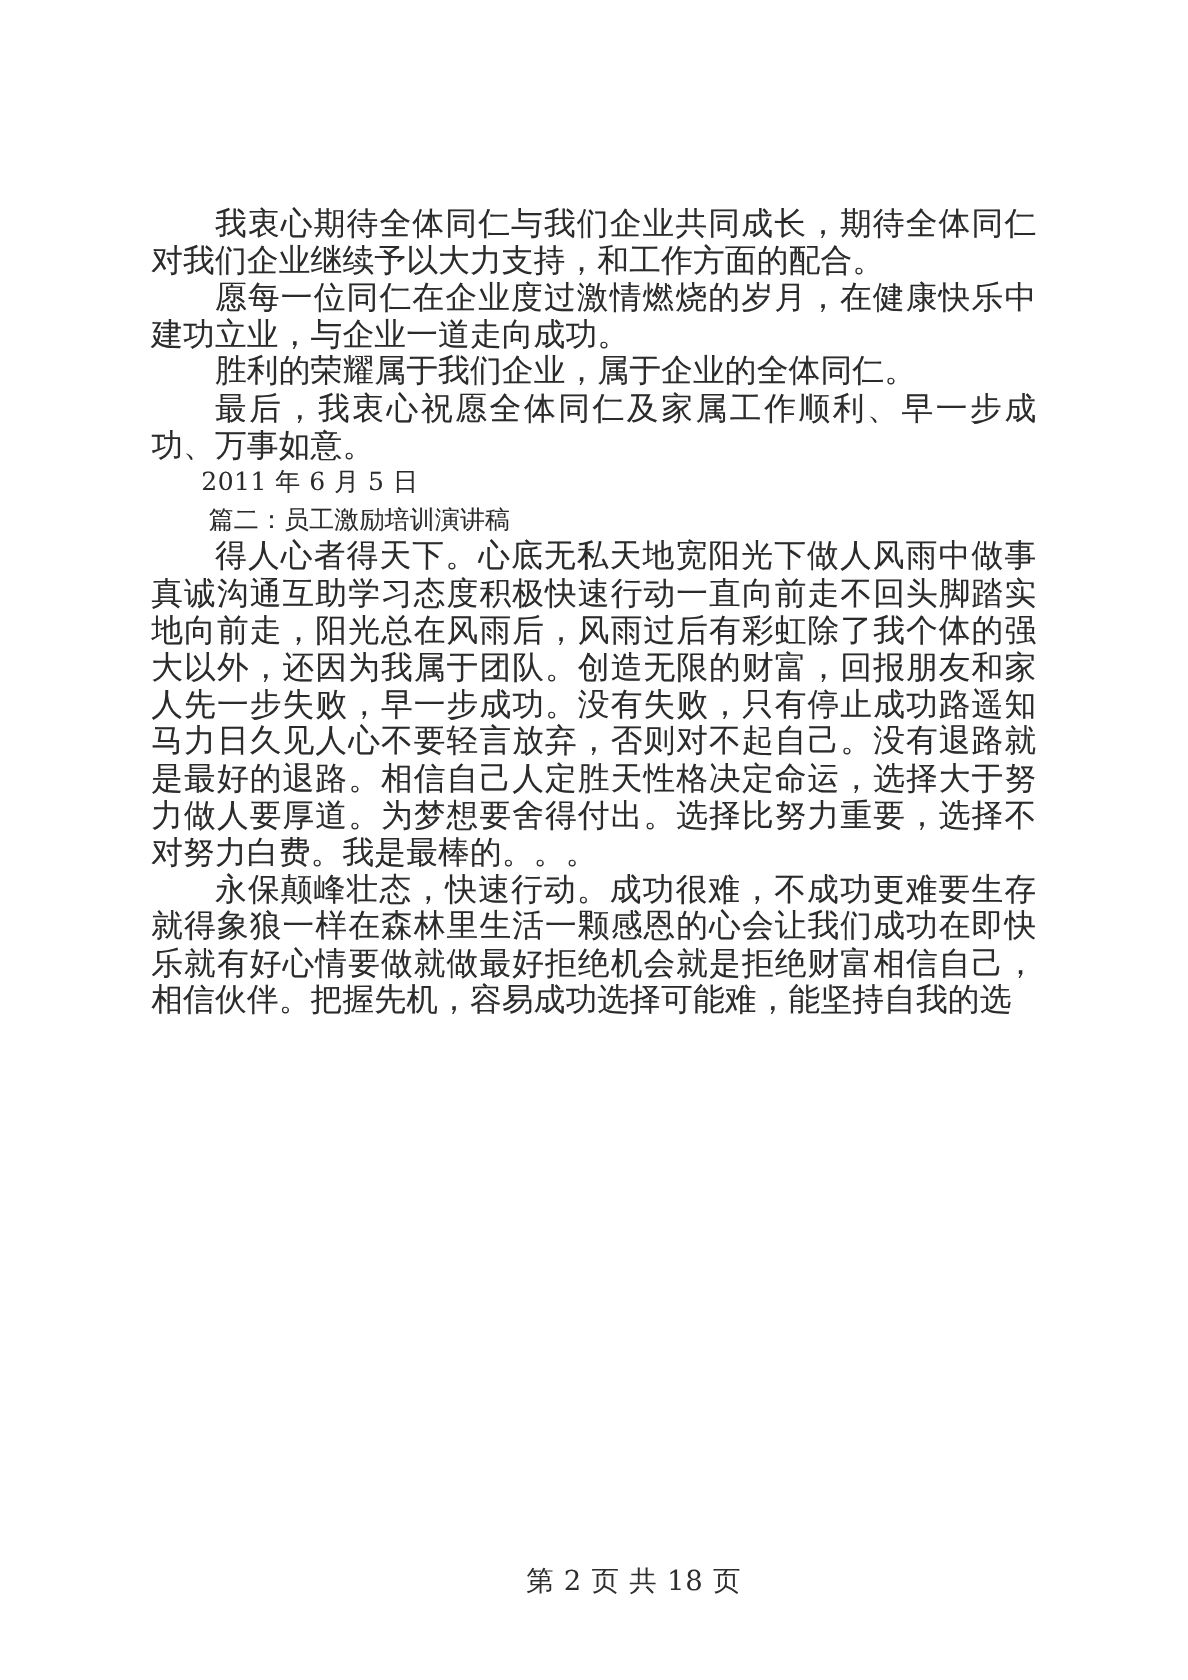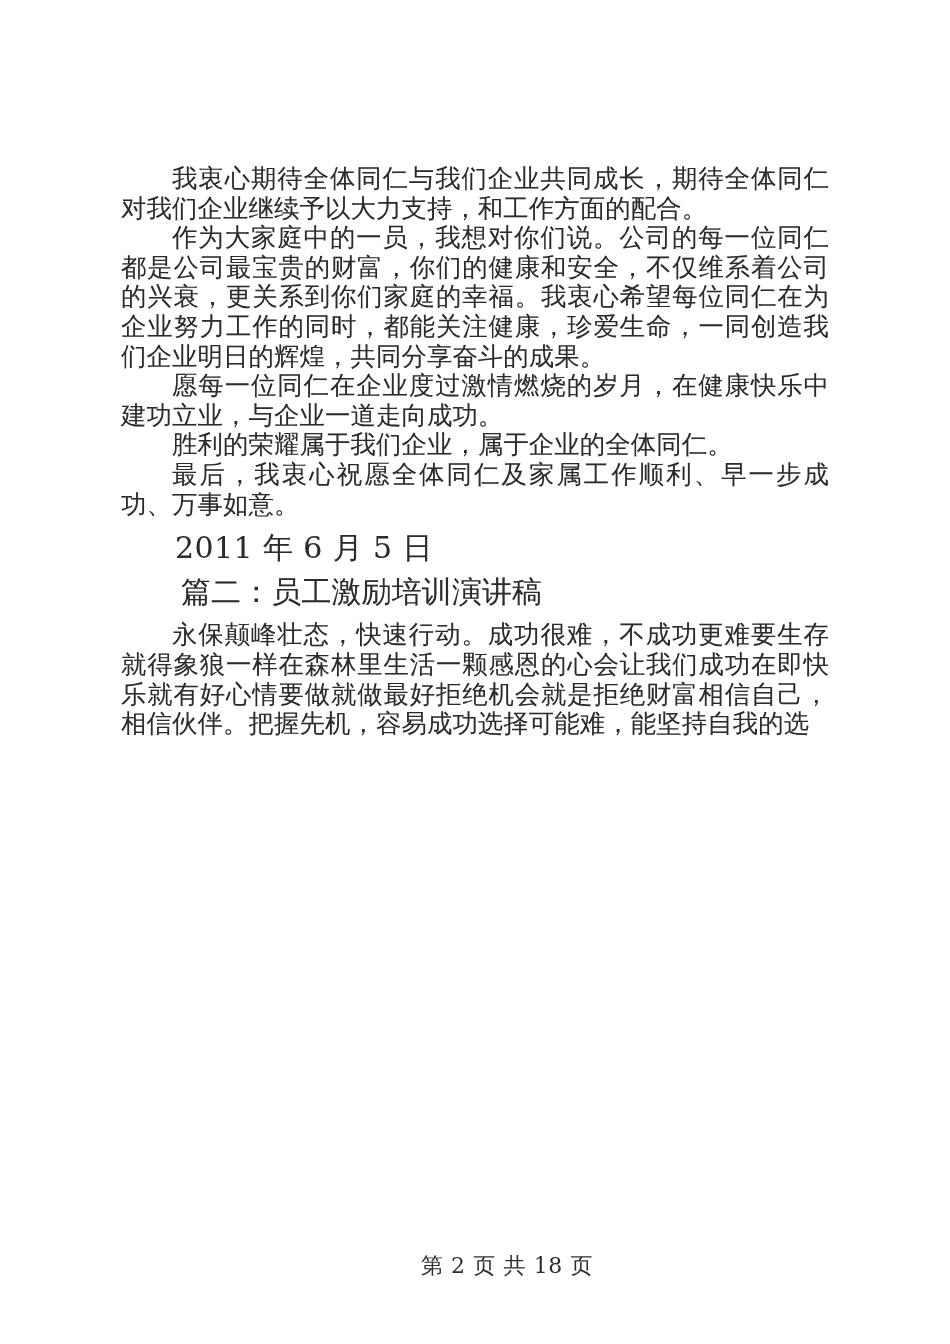--- a/index.html
+++ b/index.html
@@ -35,22 +35,22 @@
     color: #2b2b2b;
     font-weight: 400;
     -webkit-font-smoothing: antialiased;
   }
   
   .para, .line {
     text-shadow: 0 0 0.35px rgba(0,0,0,0.18);
   }
   
   .line {
-    margin: 14px;
-    font-size: 30px;
+    margin: 0;
+    font-size: 20px;
     line-height: 29.6px;
     text-align: left;
     text-indent: 51px;
     letter-spacing: 0.1px;
     color: #2b2b2b;
   }
   .line-date {
     text-indent: 40px;
     letter-spacing: 0.4px;
   }
@@ -76,34 +76,34 @@
 </style>
 </head>
 <body>
 
 <div class="page">
 
   <div class="doc-body">
 
     <p class="para">我衷心期待全体同仁与我们企业共同成长，期待全体同仁对我们企业继续予以大力支持，和工作方面的配合。</p>
 
-    <p class="para">作为大家庭中的一员，我想对你们说。公司的每一位同仁都是公司最宝贵的财富，你们的健康和安全，不仅维系着公司的兴衰，更关系到你们家庭的幸福。我衷心希望每位同仁在为企业努力工作的同时，都能关注健康，珍爱生命，一同创造我们企业明日的辉煌，共同分享奋斗的成果。</p>
 
     <p class="para">愿每一位同仁在企业度过激情燃烧的岁月，在健康快乐中建功立业，与企业一道走向成功。</p>
 
     <p class="para">胜利的荣耀属于我们企业，属于企业的全体同仁。</p>
 
     <p class="para">最后，我衷心祝愿全体同仁及家属工作顺利、早一步成功、万事如意。</p>
 
     <p class="line line-date">2011 年 6 月 5 日</p>
 
     <p class="line line-heading">篇二：员工激励培训演讲稿</p>
 
 
 
+    <p class="para">得人心者得天下。心底无私天地宽阳光下做人风雨中做事真诚沟通互助学习态度积极快速行动一直向前走不回头脚踏实地向前走，阳光总在风雨后，风雨过后有彩虹除了我个体的强大以外，还因为我属于团队。创造无限的财富，回报朋友和家人先一步失败，早一步成功。没有失败，只有停止成功路遥知马力日久见人心不要轻言放弃，否则对不起自己。没有退路就是最好的退路。相信自己人定胜天性格决定命运，选择大于努力做人要厚道。为梦想要舍得付出。选择比努力重要，选择不对努力白费。我是最棒的。。。</p>
 
     <p class="para">永保颠峰壮态，快速行动。成功很难，不成功更难要生存就得象狼一样在森林里生活一颗感恩的心会让我们成功在即快乐就有好心情要做就做最好拒绝机会就是拒绝财富相信自己，相信伙伴。把握先机，容易成功选择可能难，能坚持自我的选</p>
 
   </div>
 
   <div class="footer">第 2 页  共 18 页</div>
 
 </div>
 
 </body></html>

